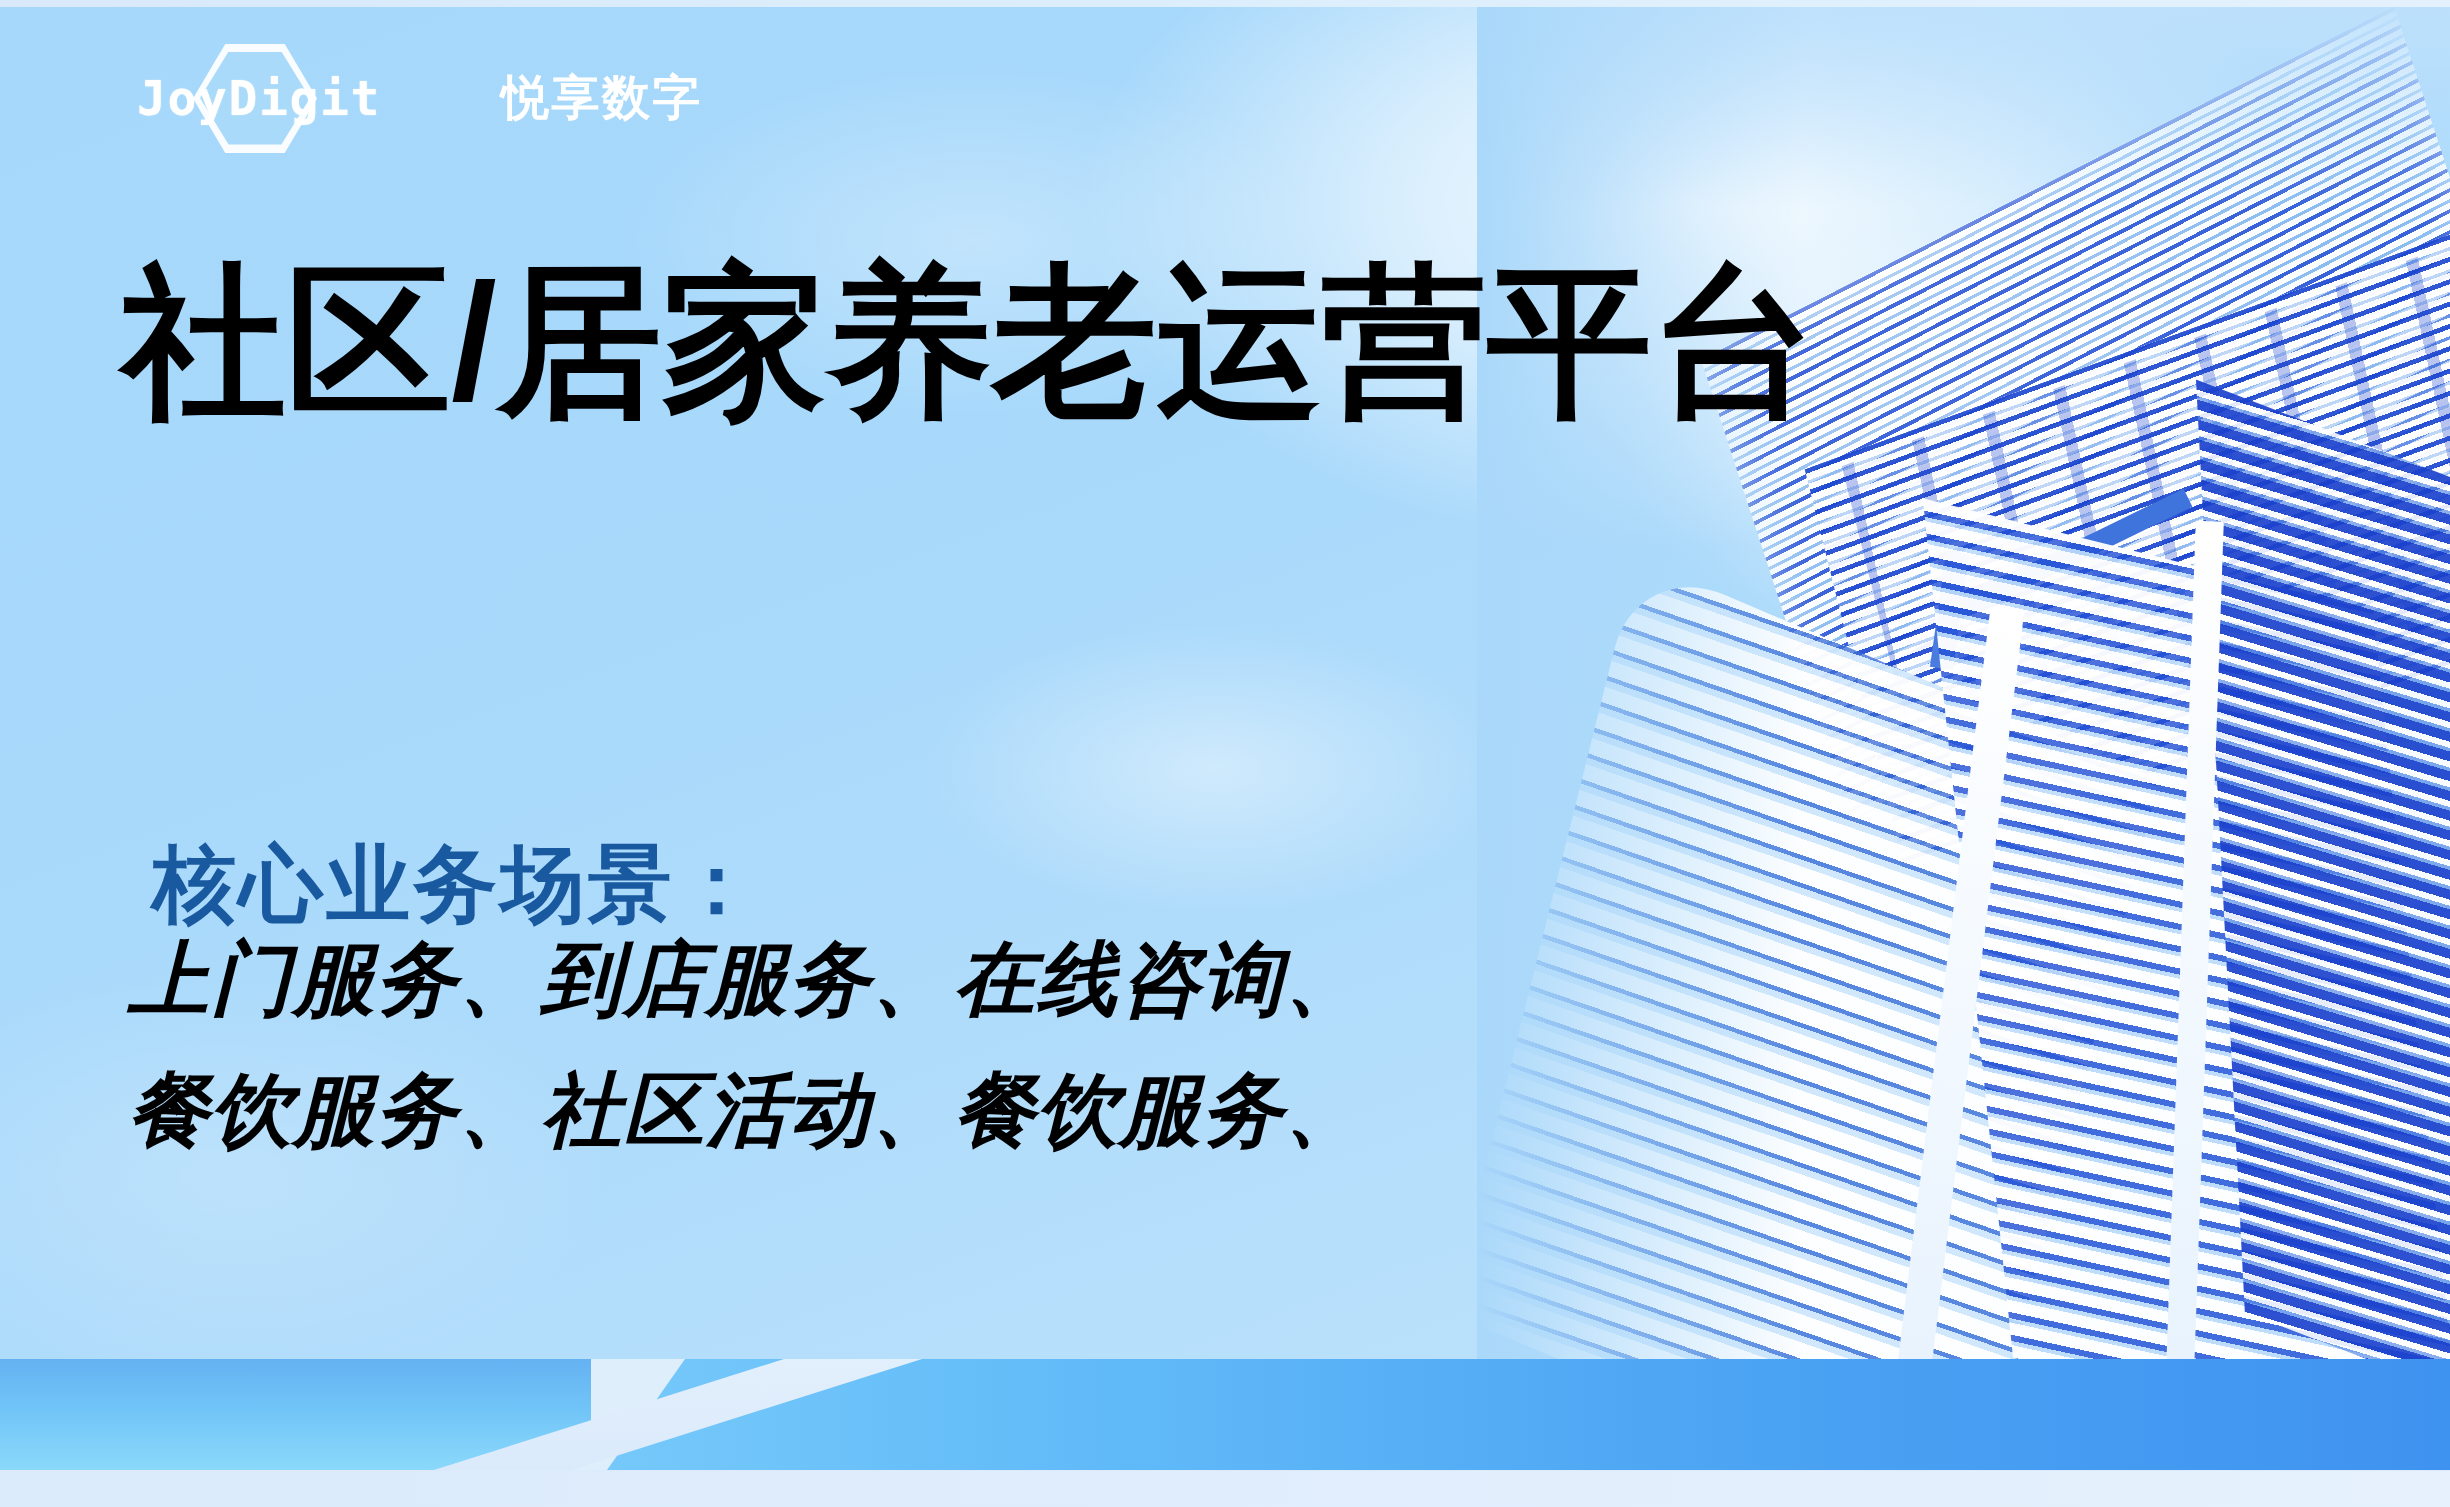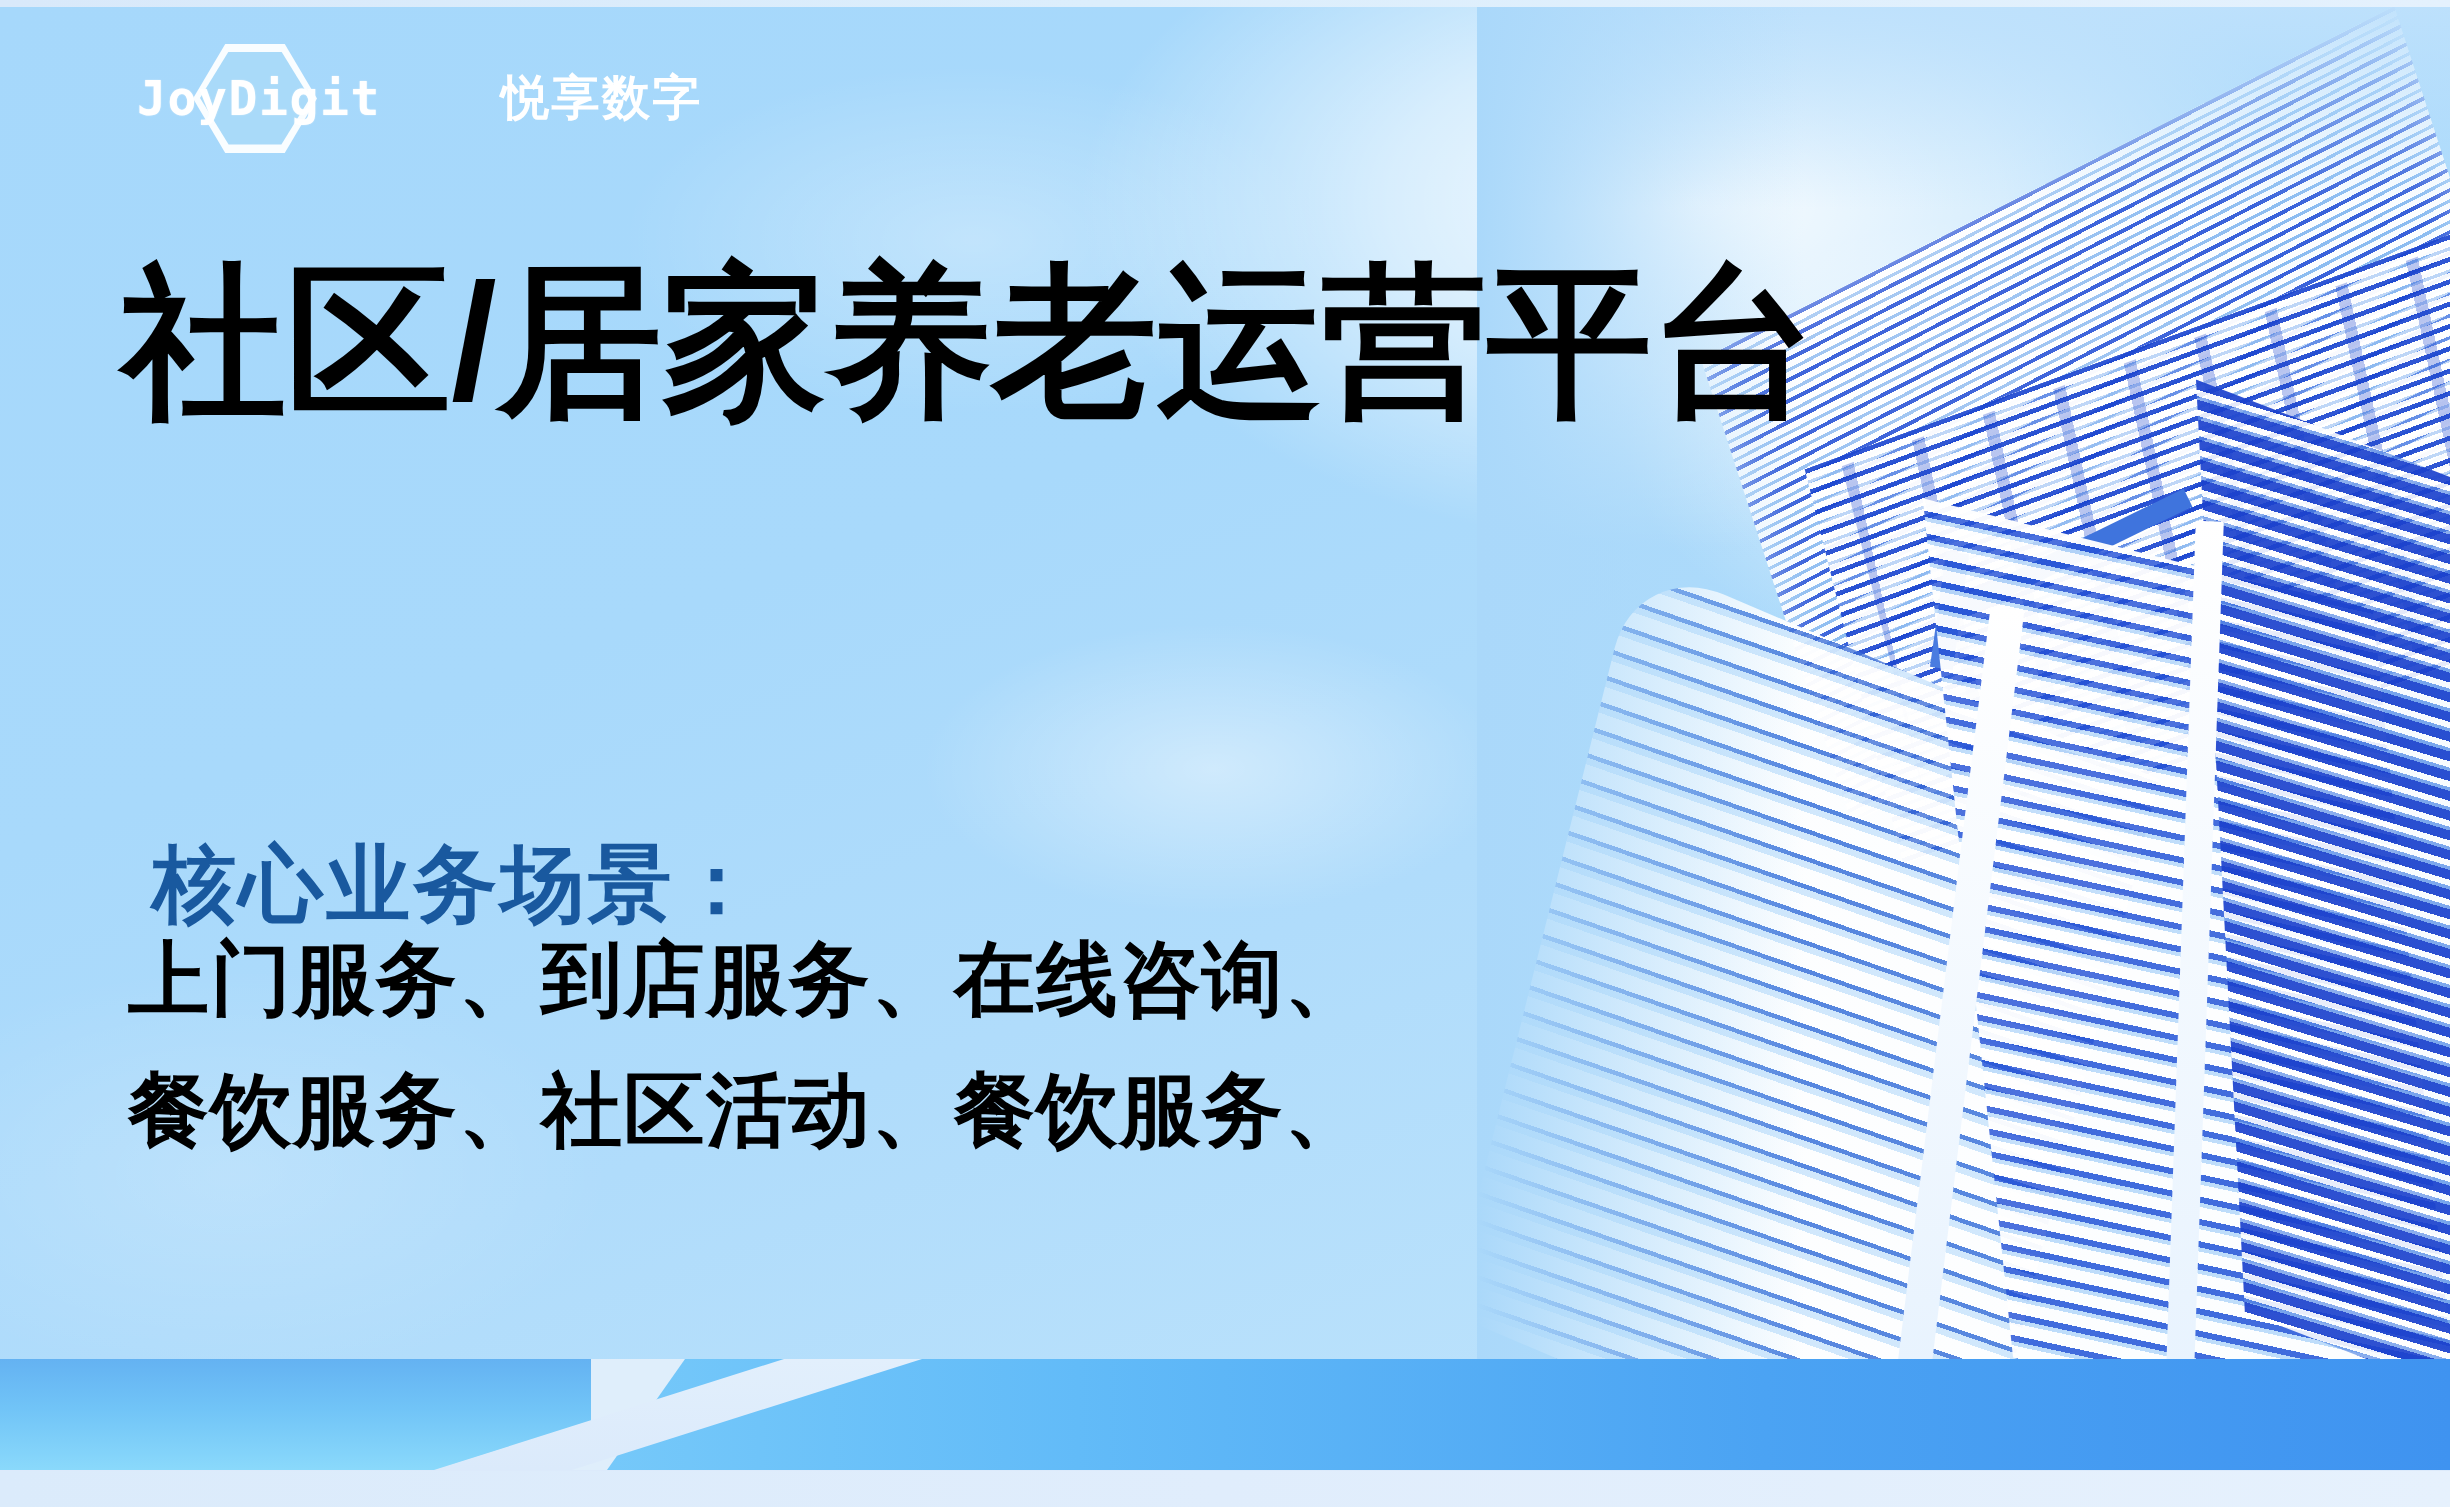--- a/index.html
+++ b/index.html
@@ -173,21 +173,21 @@
     font-size:84px;font-weight:700;color:#19599f;
     letter-spacing:3.1px;white-space:nowrap;line-height:1.2;margin-top:34px;
   }
 
   
   .scenarios{
     position:absolute;left:128px;top:914px;
     font-size:81px;font-weight:700;color:#000000;
     line-height:1.62;white-space:nowrap;
   }
-  .scenarios div{letter-spacing:1.6px;}
+  .scenarios div{letter-spacing:1.6px;font-style:italic;}
 
   
   .banner{
     position:absolute;left:0;top:1359px;width:2450px;height:111px;
     overflow:hidden;background:#dfeefb;
   }
   .band-right{
     position:absolute;left:0;top:0;width:2450px;height:111px;
     background:linear-gradient(90deg,#8fd6fb 0%,#7ccdfa 18%,#62bbf8 44%,#4ba3f3 72%,#3f93f0 100%);
     clip-path:polygon(685px 0,2450px 0,2450px 111px,607px 111px);

